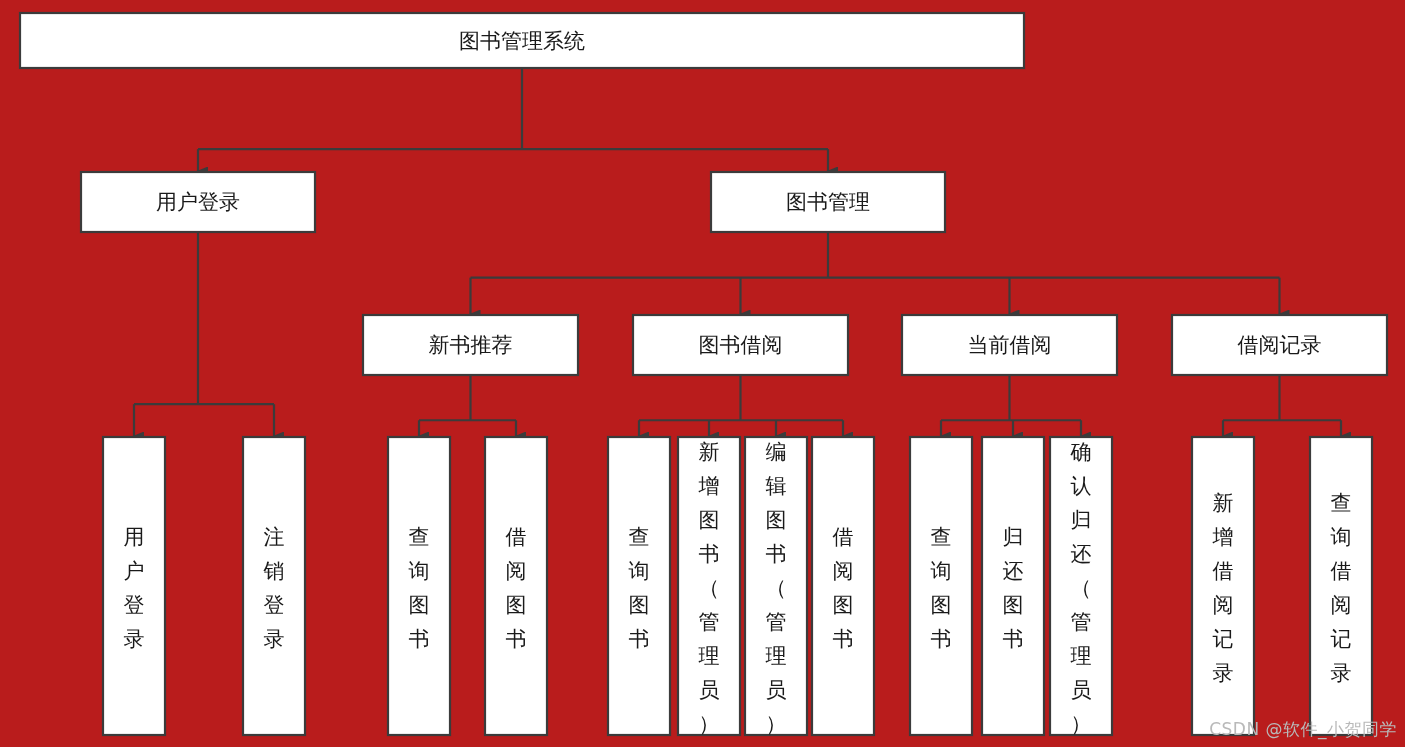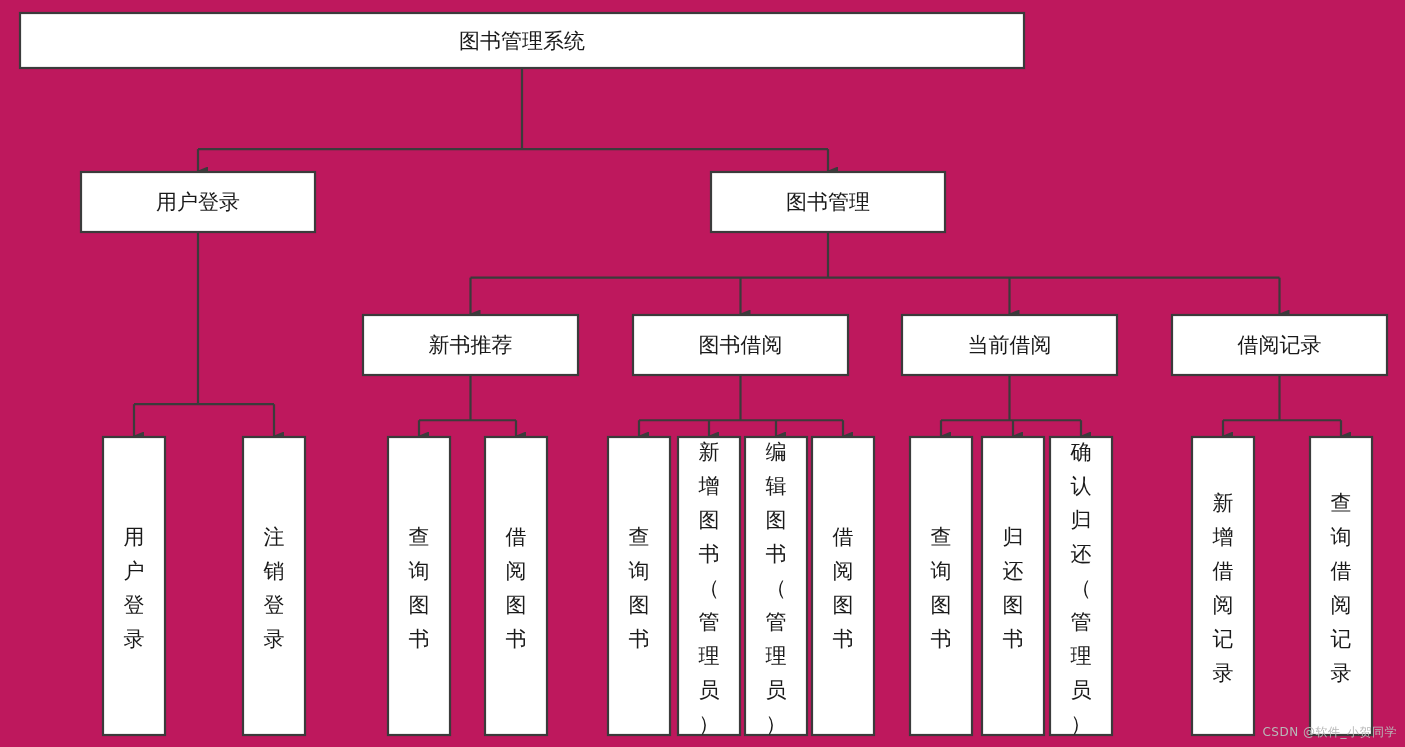--- a/index.html
+++ b/index.html
@@ -10,21 +10,21 @@
   body {
     width: 1405px;
     height: 747px;
     font-family: "DejaVu Sans", "Liberation Sans", sans-serif;
     overflow: hidden;
   }
   #diagram-root {
     position: relative;
     width: 1405px;
     height: 747px;
-    background: #be185d;
+    background: #b91c1c;
   }
   svg.flow {
     position: absolute;
     left: 0;
     top: 0;
     width: 1405px;
     height: 747px;
   }
   .node-rect {
     fill: #ffffff;
@@ -47,21 +47,21 @@
   .edge-line {
     stroke: #3b3b3b;
     stroke-width: 2.2;
     fill: none;
   }
   .watermark {
     position: absolute;
     right: 8px;
     bottom: 6px;
     font-family: "DejaVu Sans", "Liberation Sans", sans-serif;
-    font-size: 12px;
+    font-size: 17px;
     color: #b9b9b9;
     white-space: nowrap;
     letter-spacing: 0.5px;
     text-align: center;
   }
 </style>
 </head>
 <body>
 
 <div id="diagram-root">

